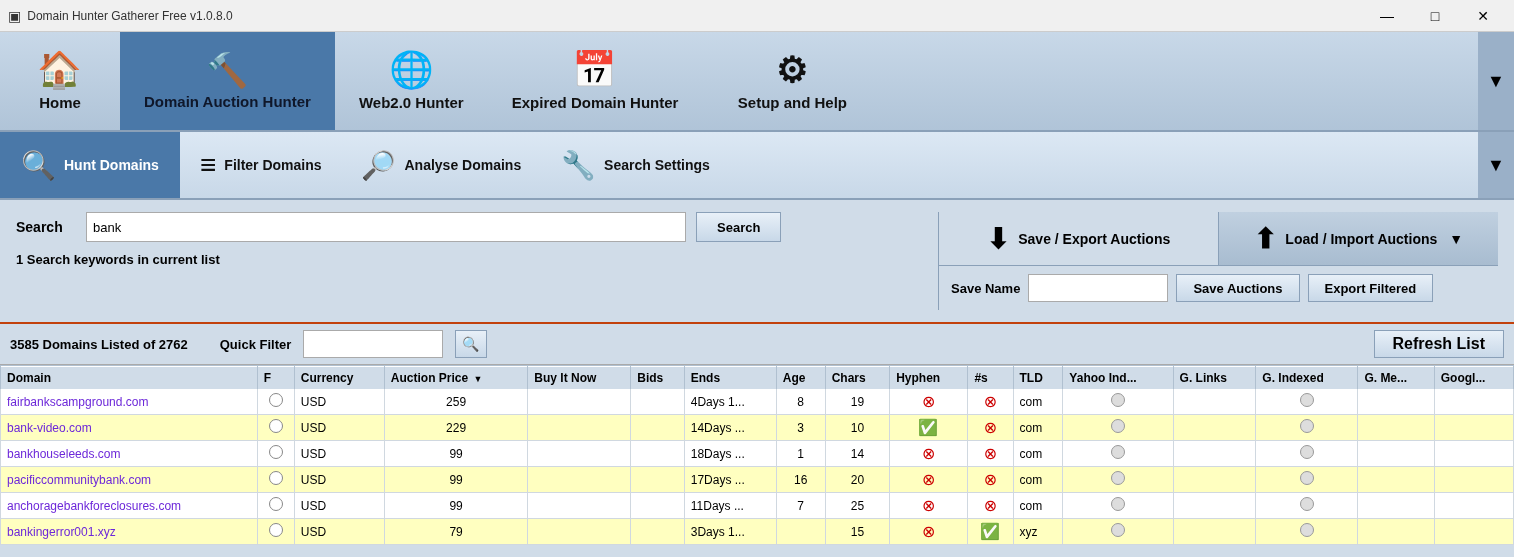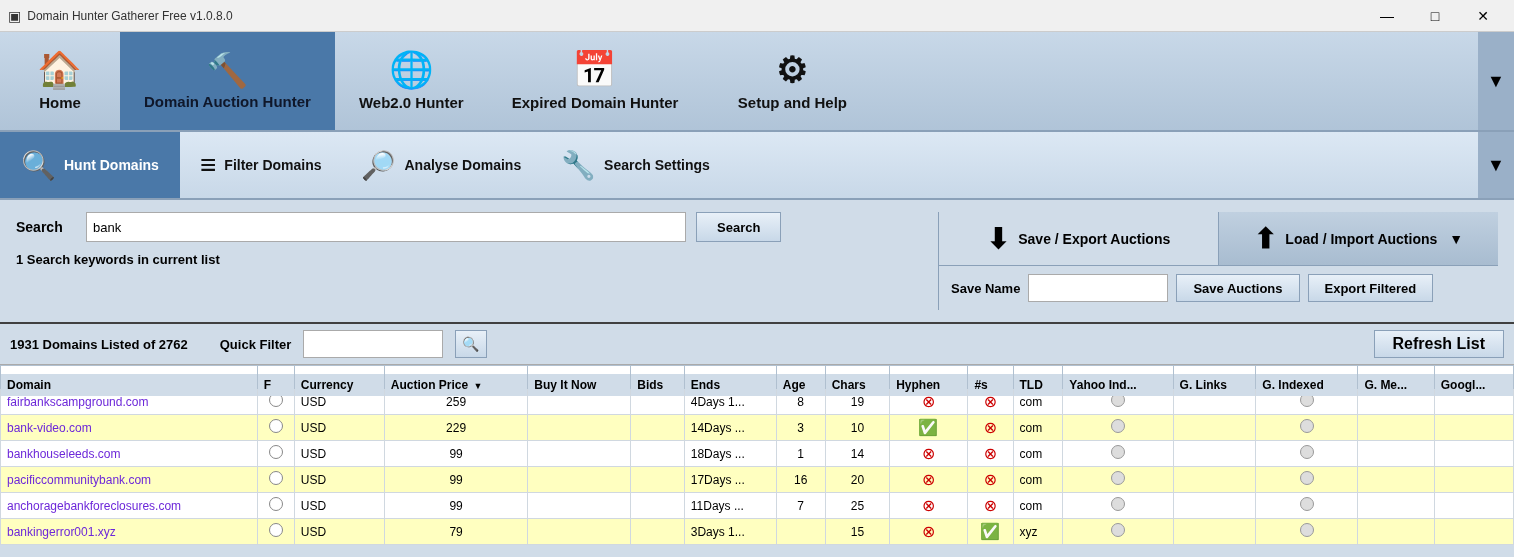--- a/index.html
+++ b/index.html
@@ -84,21 +84,21 @@
       width: 36px; background: #9ab0c8; display: flex; align-items: center; justify-content: center; cursor: pointer; font-size: 18px;
     }
 
     
     .search-panel {
       display: flex;
       background: #d0dce8;
       padding: 12px 16px;
       gap: 12px;
       align-items: flex-start;
-      border-bottom: 2px solid #404040;
+      border-bottom: 2px solid #c2410c;
     }
     .search-left {
       flex: 1;
     }
     .search-row {
       display: flex;
       align-items: center;
       gap: 10px;
       margin-bottom: 10px;
     }
@@ -233,21 +233,21 @@
       font-size: 12px;
     }
     .data-table th {
       background: #d0dce8;
       border: 1px solid #b0c0d0;
       padding: 4px 6px;
       font-weight: 700;
       text-align: left;
       white-space: nowrap;
       position: sticky;
-      top: 8px;
+      top: 1px;
       z-index: 1;
     }
     .data-table th .sort-arrow { font-size: 9px; margin-left: 2px; }
     .data-table td {
       border: 1px solid #d0d8e0;
       padding: 3px 6px;
       white-space: nowrap;
     }
     .data-table tr:nth-child(even) { background: #f0f4f8; }
     .data-table tr:nth-child(odd) { background: white; }
@@ -355,21 +355,21 @@
     <div class="save-load-bottom">
       <span class="save-name-label">Save Name</span>
       <input class="save-name-input" type="text" style="width: 140px;">
       <button class="save-auctions-btn">Save Auctions</button>
       <button class="export-filtered-btn">Export Filtered</button>
     </div>
   </div>
 </div>
 
 <div class="table-toolbar">
-  <span class="domains-count">1931 Domains Listed of 2762</span>
+  <span class="domains-count">3585 Domains Listed of 2762</span>
   <span class="quick-filter-label">Quick Filter</span>
   <input class="quick-filter-input" type="text" style="">
   <button class="quick-filter-btn">
     <span>🔍</span>
   </button>
   <button class="refresh-list-btn">Refresh List</button>
 </div>
 
 <div class="data-table-wrapper">
   <table class="data-table">

